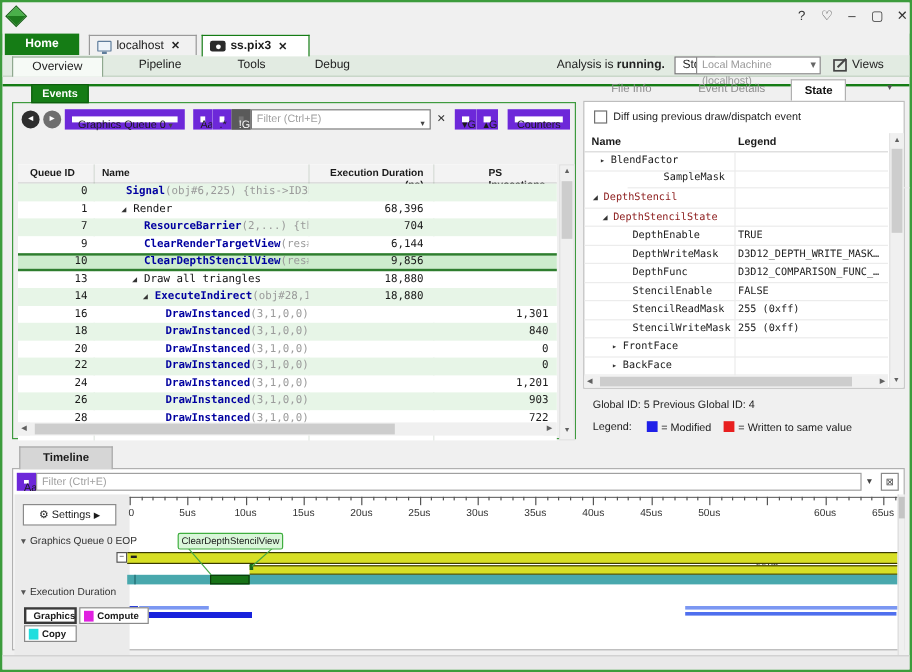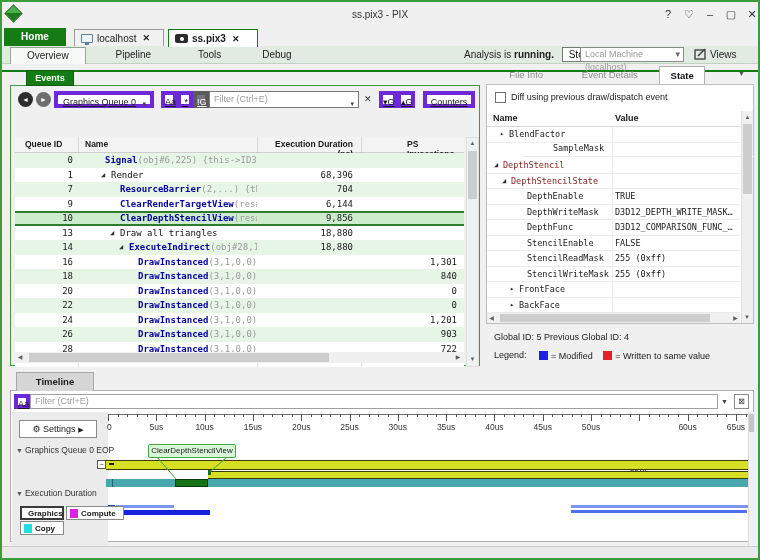--- a/index.html
+++ b/index.html
@@ -32,21 +32,21 @@
   .ribtab.active { background:#f6faf6; border:1px solid #8fa88f; border-bottom:none; }
   #analysis-text { top:3px; font-size:10px; color:#222; }
   #stop-btn { top:1px; width:34px; height:15px; background:#fff; border:1px solid #777; text-align:center; line-height:13px; font-size:10px; }
   #machine-dd { top:1px; width:104px; height:15px; background:#fff; border:1px solid #8a8a8a; color:#9a9a9a; font-size:9px; line-height:13px; padding:0 4px; }
   #machine-dd .dd { position:absolute; right:3px; top:0; color:#666; }
   #views-icon { top:2px; width:13px; height:12px; }
   #views-label { top:3px; font-size:10px; color:#222; }
 
   
   .panel-border { border:1px solid #3e9a3e; background:#f0f0f0; }
-  .btn { background:#fff; border:4px solid #6d28d9; font-size:9px; text-align:center;text-decoration:underline; }
+  .btn { background:#fff; border:6px solid #6d28d9; font-size:9px; text-align:center; }
   .scroll-track { background:#f0f0f0; }
   .scroll-thumb { background:#cdcdcd; }
   .scroll-arrow { background:#f0f0f0; color:#606060; font-size:6px; text-align:center; line-height:11px; }
 
   
   #events-panel { left:8px; top:66px; width:470px; height:298px; }
   #events-tab { left:16px; top:2px; width:48px; height:16px; background:#157c15; border:1px solid #0e5e0e; color:#fff; font-weight:bold; font-size:9px; text-align:center; line-height:14px; z-index:2; }
   #events-body { left:0; top:17px; width:470px; height:281px; }
   .circ-btn { width:15px; height:15px; border-radius:50%; color:#fff; font-size:7px; text-align:center; line-height:15px; }
   #ev-queue-dd { left:43px; top:5px; width:100px; height:17px; line-height:15px; padding-left:5px; text-align:left; position:absolute; }
@@ -113,21 +113,20 @@
 
   #statusbar { left:0; top:544px; width:756px; height:12px; background:#e9e9e9; border-top:1px solid #cdcdcd; }
 </style>
 </head>
 <body>
 
 <div id="window">
 
   <div id="titlebar" class="abs">
     <div id="logo" class="abs"></div>
-    <div id="title" class="abs">ss.pix3 - PIX</div>
     <div id="window-controls">
         <div class="winctl abs" style="left: 656px;">?</div>
         <div class="winctl abs" style="left: 677px;">♡</div>
         <div class="winctl abs" style="left: 698px;">–</div>
         <div class="winctl abs" style="left: 719px;">▢</div>
         <div class="winctl abs" style="left: 740px;">✕</div>
       </div>
   </div>
 
   <div id="tabrow" class="abs">
@@ -327,21 +326,21 @@
         <div class="st-tab abs" style="left: 6px; width: 68.4px; text-align: center;">File Info</div>
         <div class="st-tab abs" style="left: 78.4px; width: 90.8px; text-align: center;">Event Details</div>
         <div class="st-tab abs active" style="left: 173.2px; width: 46px; text-align: center;">State</div>
       </div>
     <div class="abs" style="left:252px;top:4px;font-size:7px;color:#555;">▼</div>
     <div id="state-box" class="abs">
       <div id="diff-check" class="abs"></div>
       <div id="diff-label" class="abs">Diff using previous draw/dispatch event</div>
       <div id="st-header" class="abs">
         <span class="abs" style="left:6px;top:2px;">Name</span>
-        <span class="abs" style="left:128px;top:2px;">Value</span>
+        <span class="abs" style="left:128px;top:2px;">Legend</span>
       </div>
       <div class="abs" style="left:125px;top:42px;width:1px;height:186px;background:#ececec;"></div>
       <div id="state-rows">
           <div class="st-row" style="top: 42px;">
             <span class="st-exp" style="left: 13px;">▸</span>
             <span class="st-name" style="left: 22px;">BlendFactor</span>
             <span class="st-val"></span>
           </div>
           <div class="st-row" style="top: 56px; margin-left: 36px;">
             <span class="st-name" style="left: 30px;">SampleMask</span>

